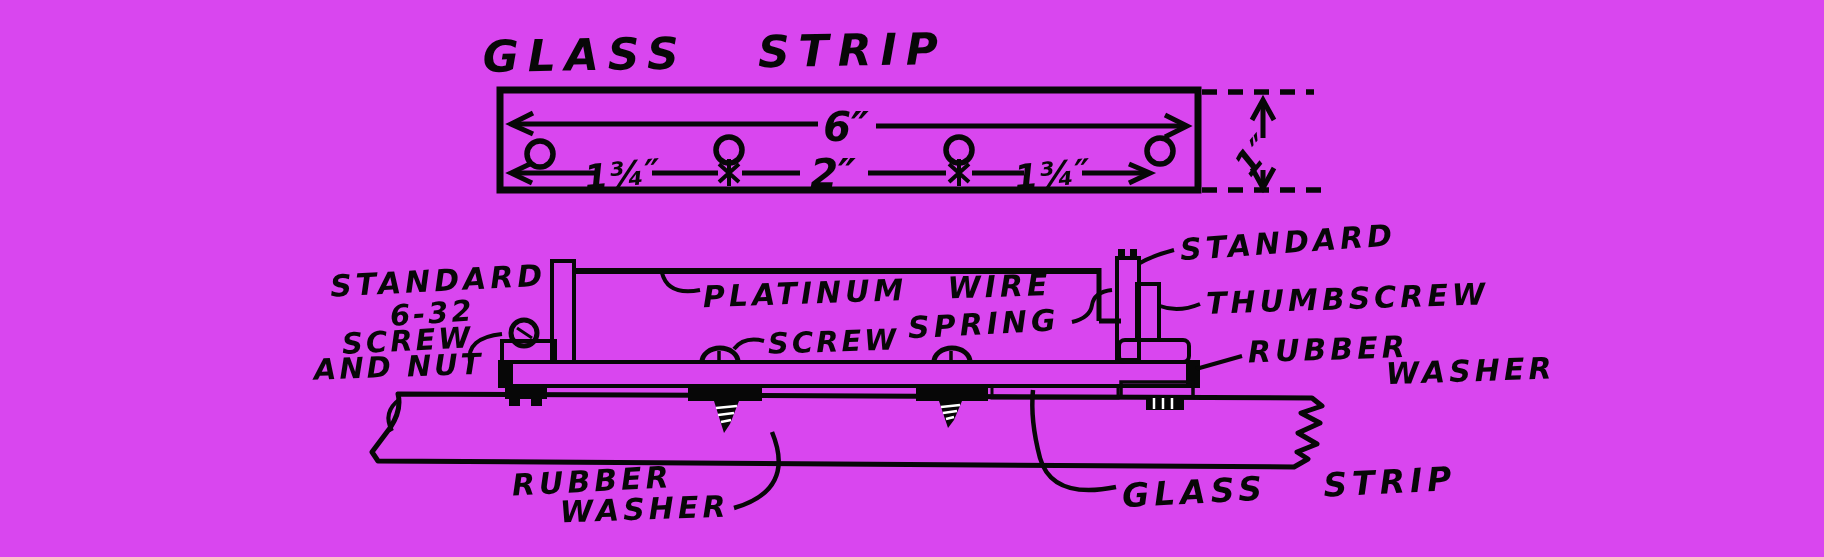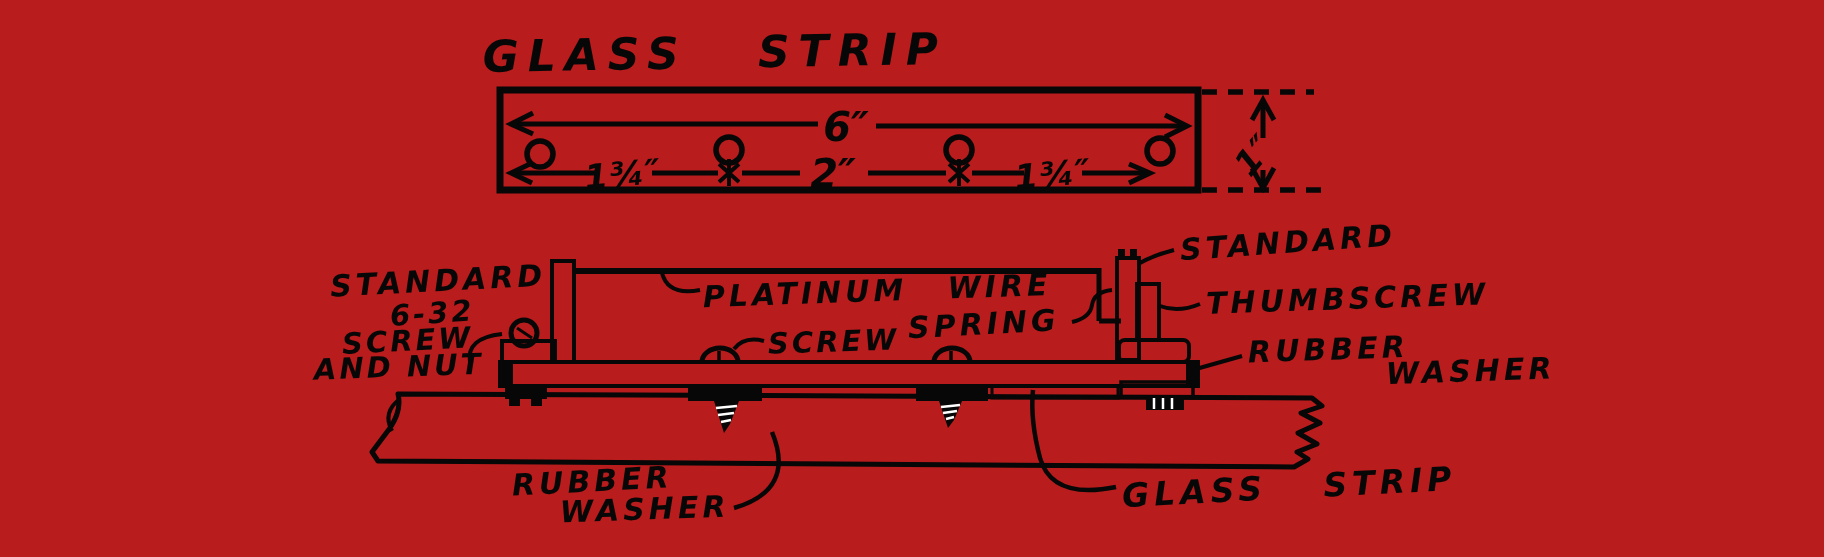--- a/index.html
+++ b/index.html
@@ -1,16 +1,16 @@
 <!DOCTYPE html>
 <html><head>
 <meta charset="utf-8">
 <style>
   html,body{margin:0;padding:0;background:#ffffff;}
-  .canvas{position:relative;width:1824px;height:557px;background:#b91c1c;overflow:hidden;}
+  .canvas{position:relative;width:1824px;height:557px;background:#d946ef;overflow:hidden;}
   svg{display:block;}
   text{font-family:"DejaVu Sans",sans-serif;font-weight:bold;font-style:italic;fill:#070707;}
   .t-title{font-size:44px;letter-spacing:9px;word-spacing:46px;}
   .t-dim{font-size:34px;letter-spacing:1px;}
   .t-dim-big{font-size:40px;}
   .t-call{font-size:30px;letter-spacing:4px;}
   .t-call-sm{font-size:29px;letter-spacing:3px;}
   .t-wide{word-spacing:26px;}
   .t-gs{font-size:33px;letter-spacing:5px;word-spacing:40px;}
   .ink{stroke:#070707;fill:none;}

